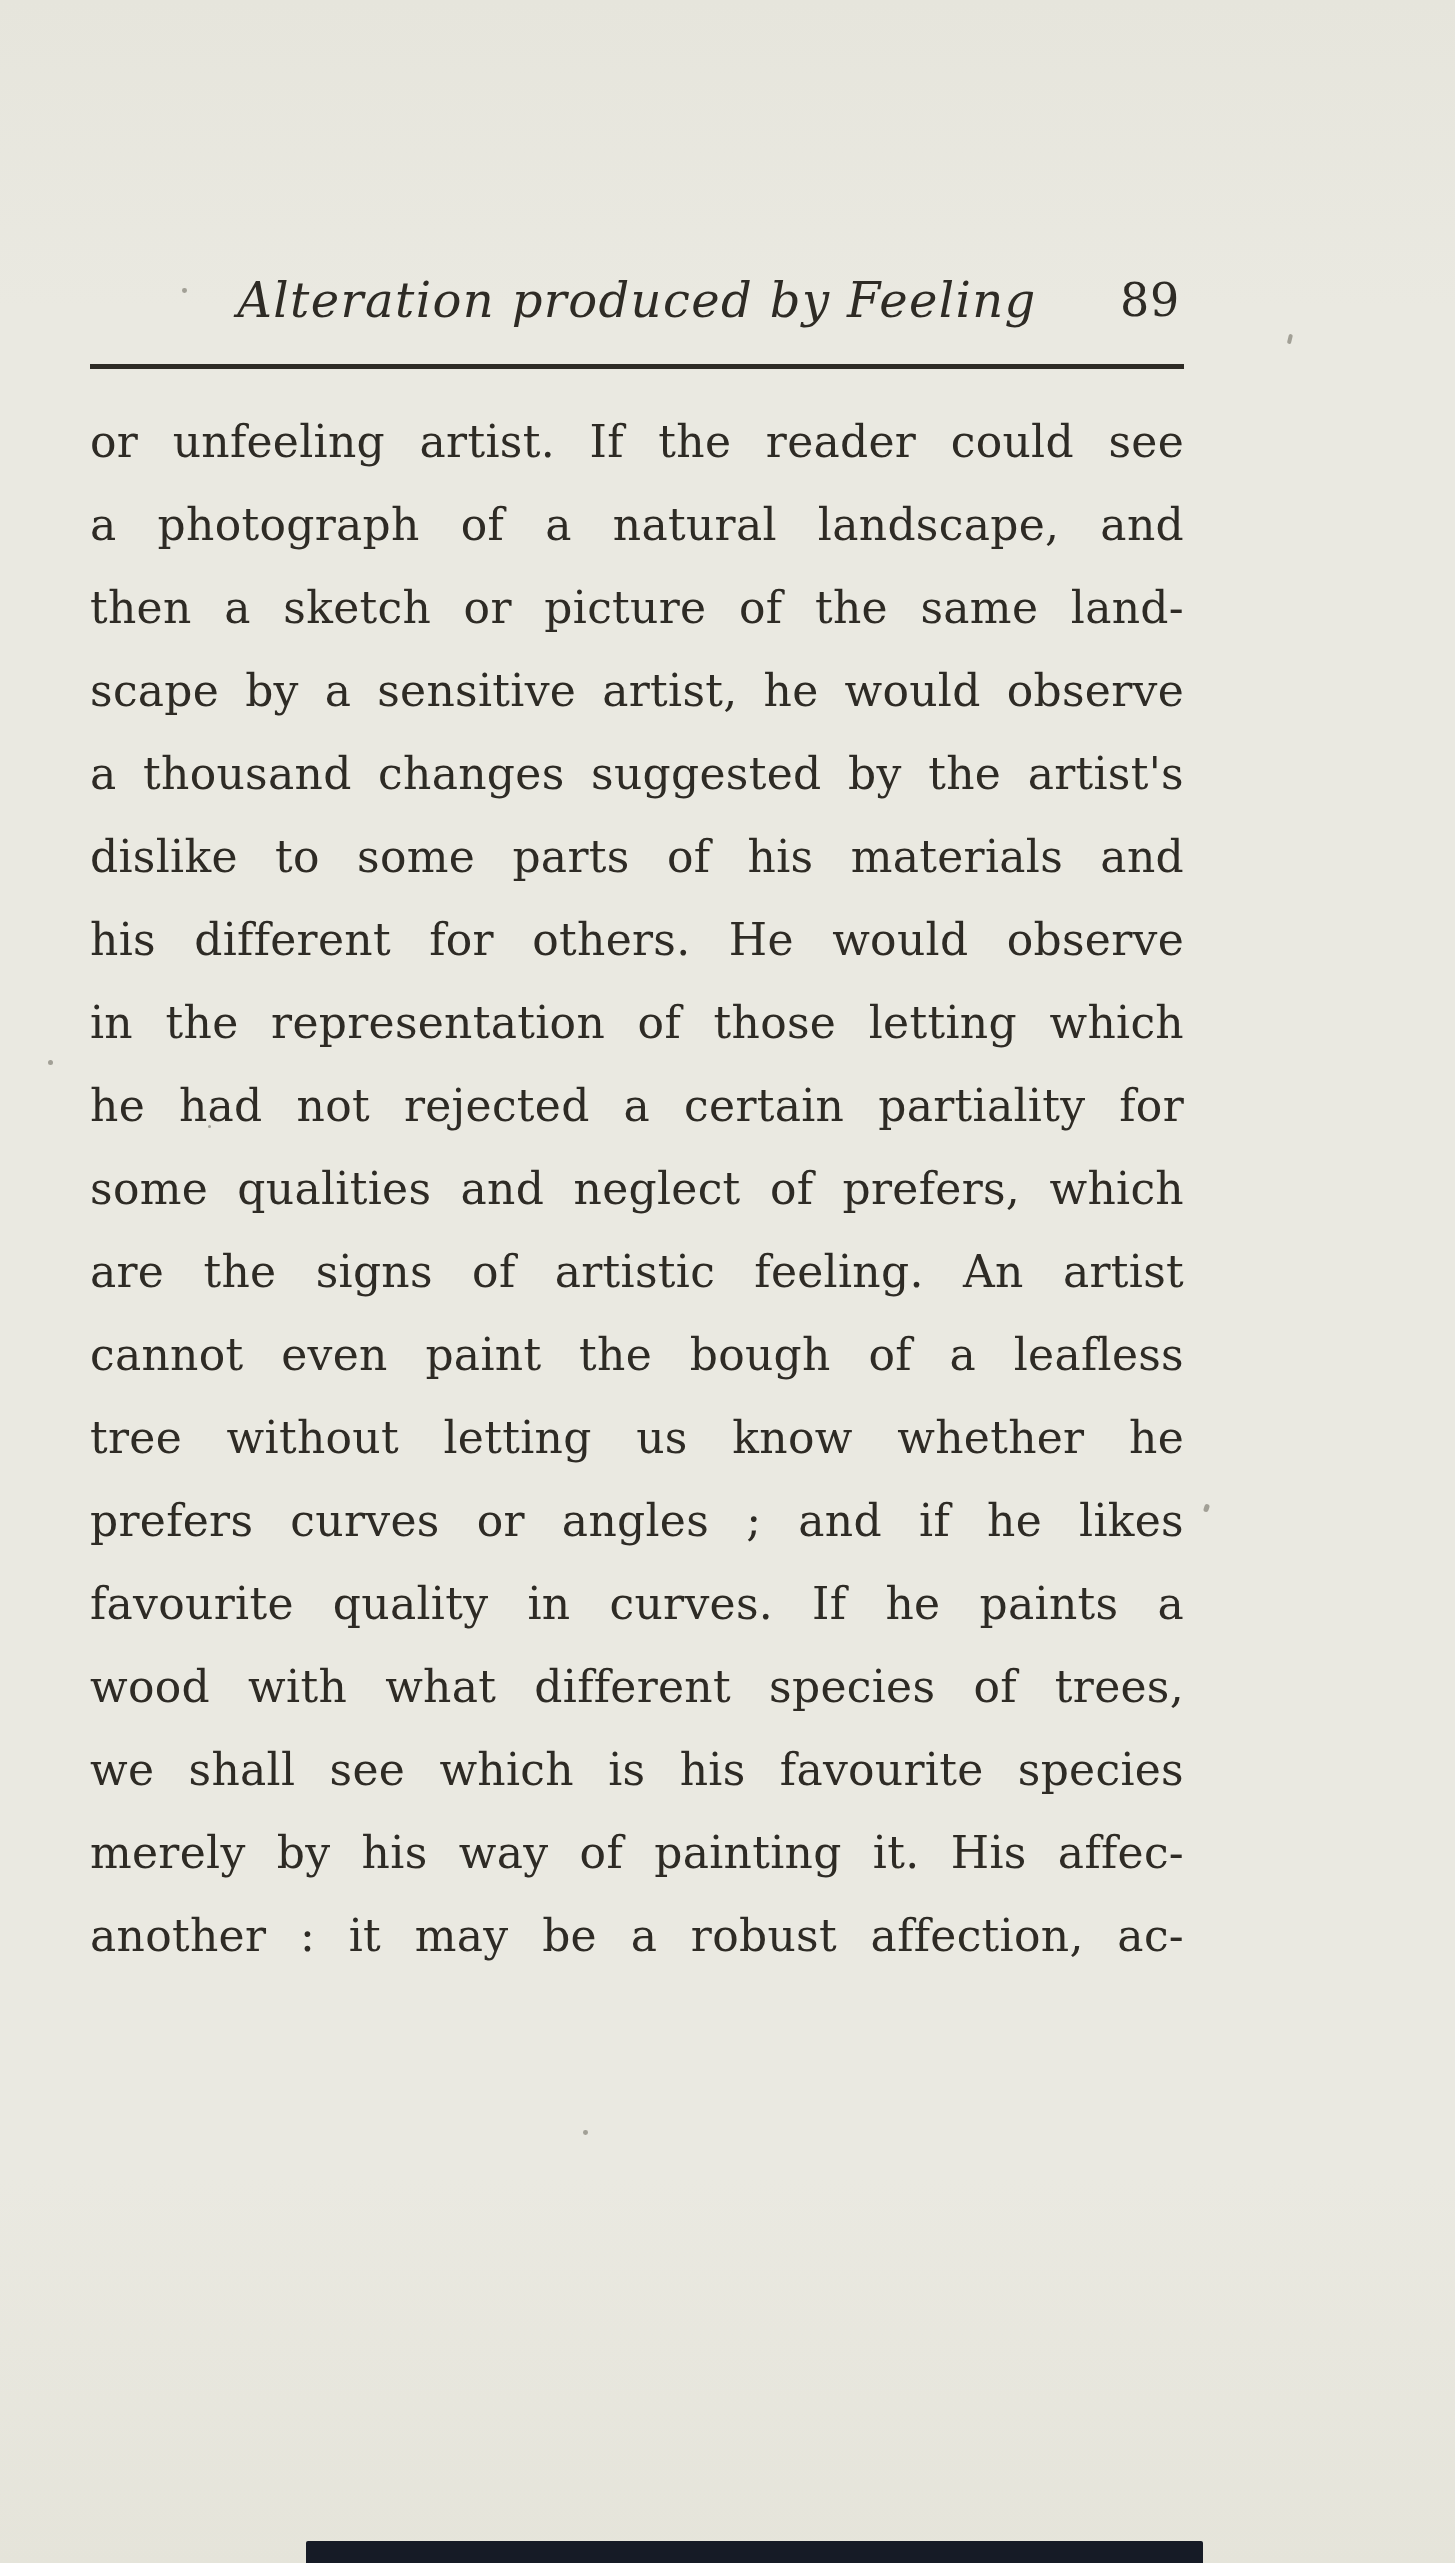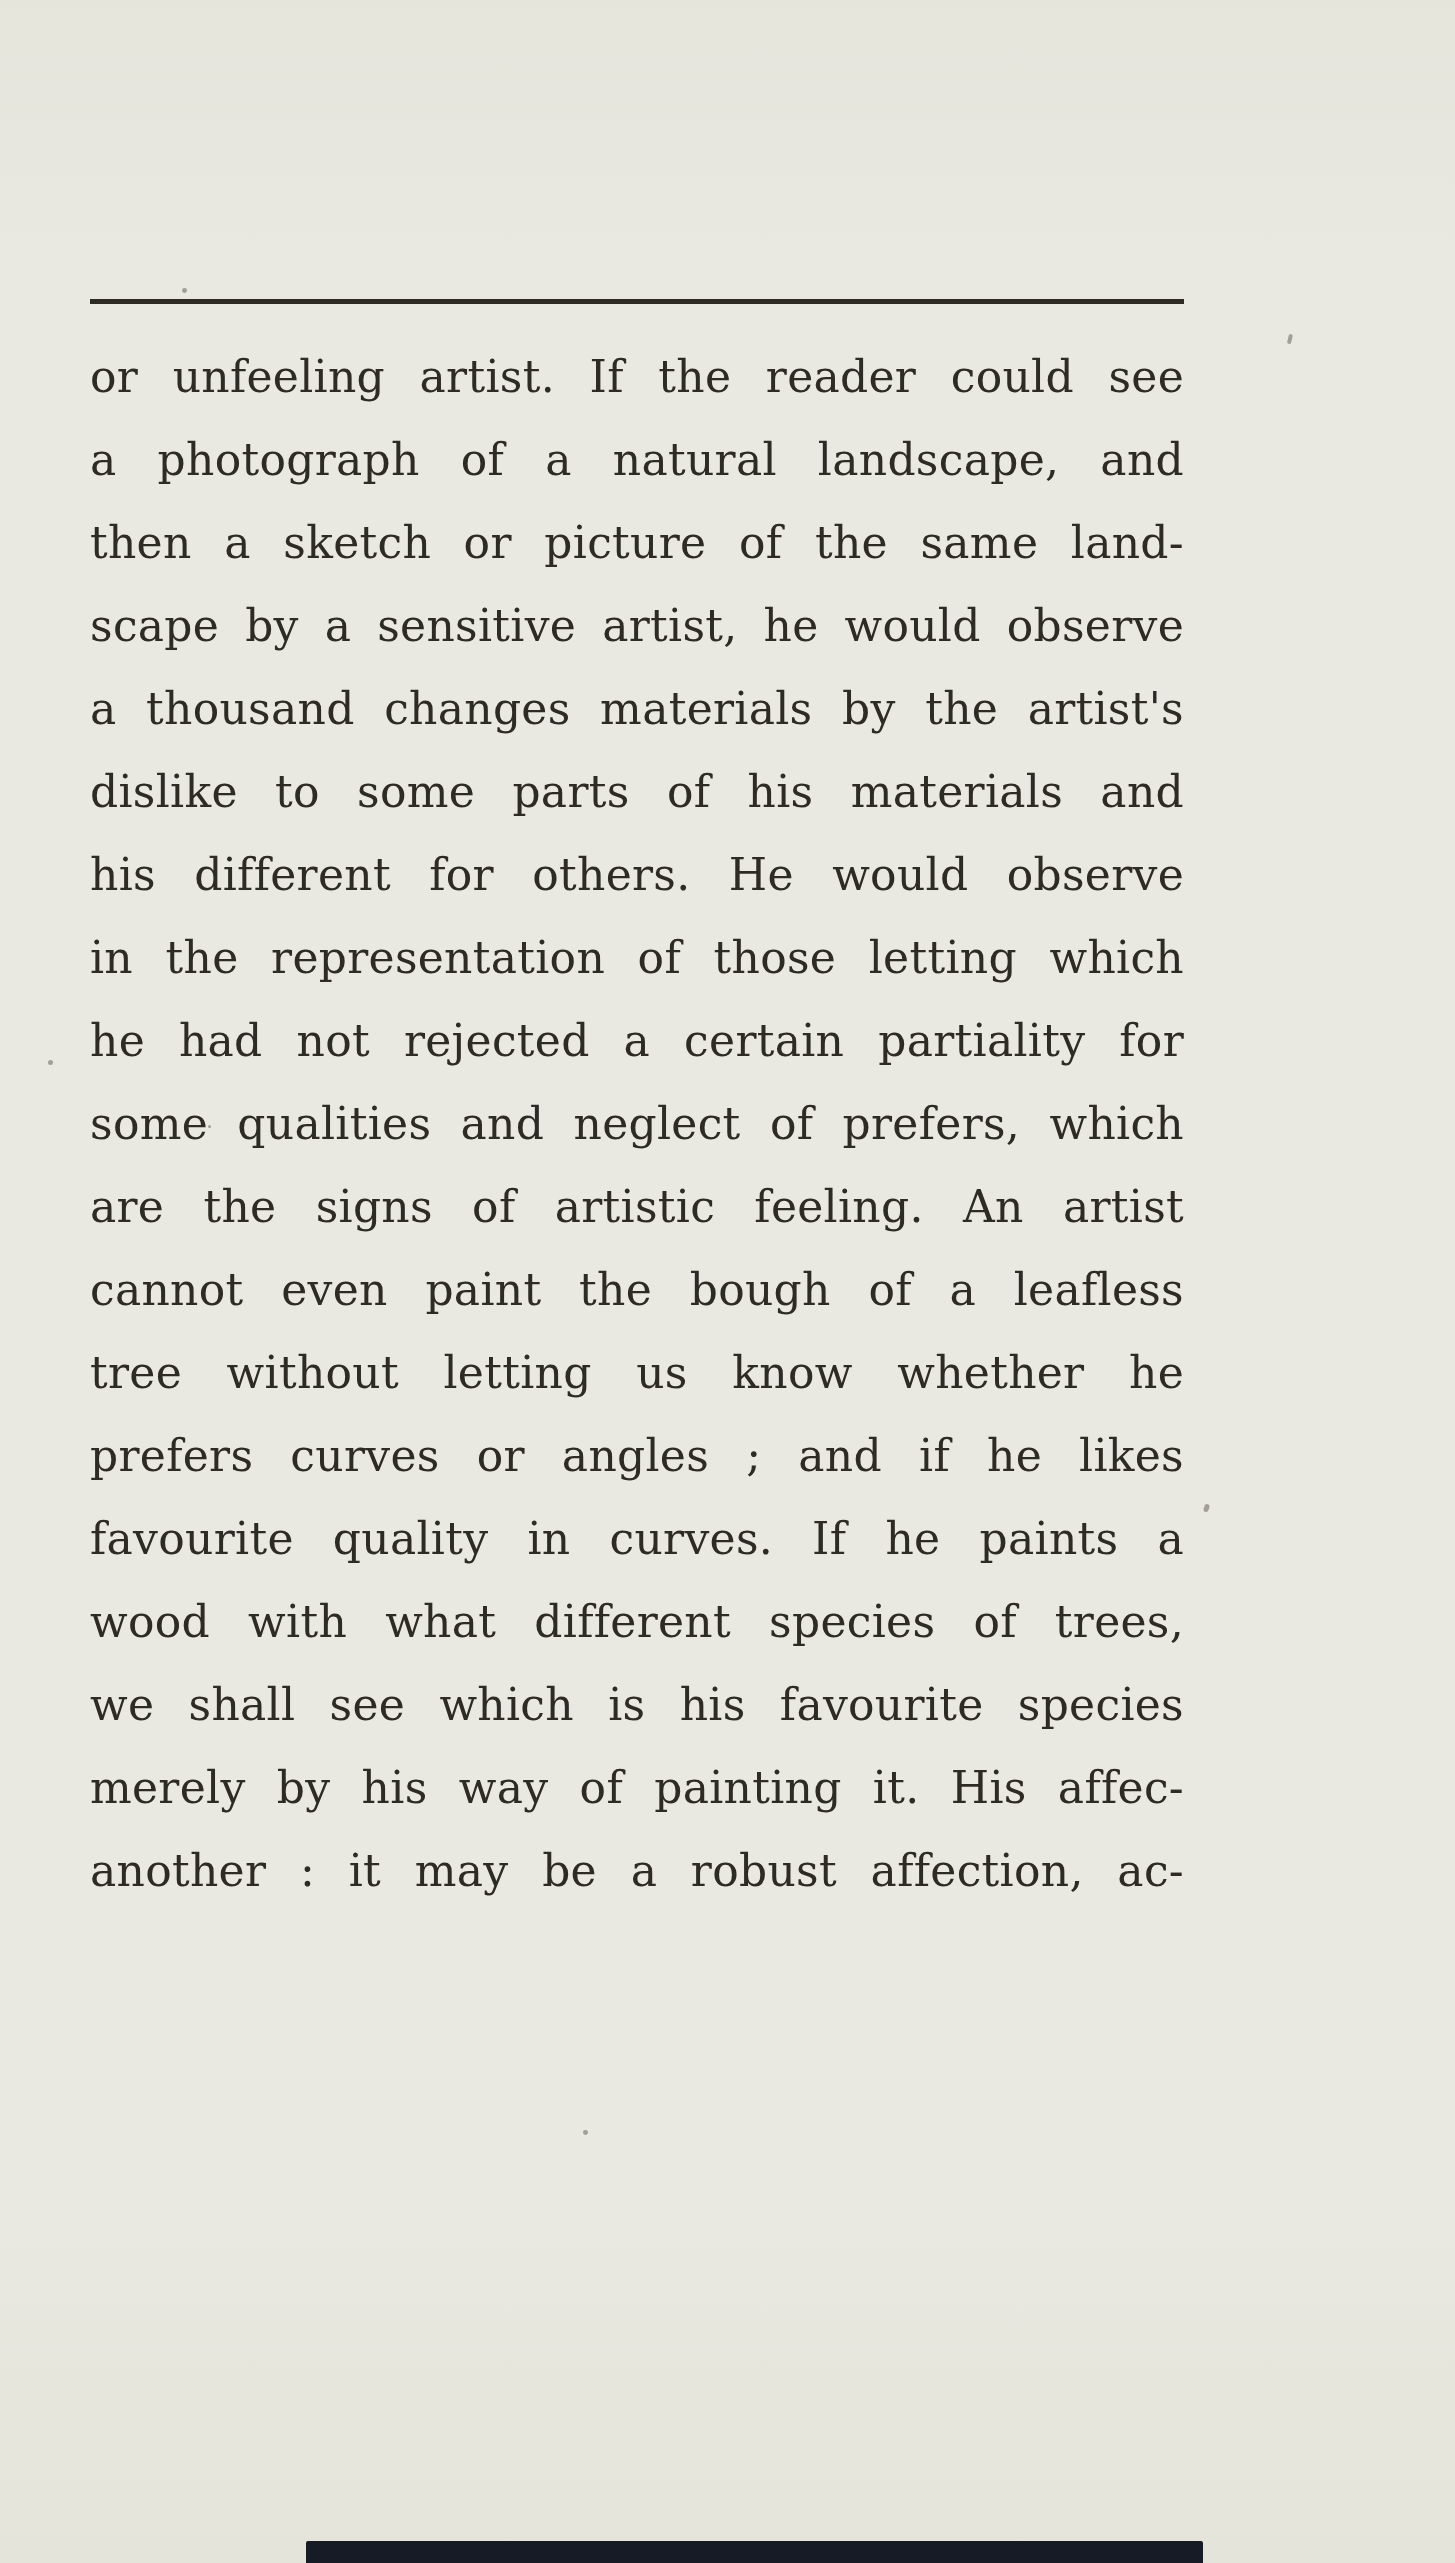--- a/index.html
+++ b/index.html
@@ -86,29 +86,33 @@
   .speck.s5{left:583px;top:2130px;width:4.8px;height:4.8px;}
   .speck.s6{left:208px;top:1125px;width:3.4px;height:3.4px;}
 </style>
 </head>
 <body>
 
 <div class="page">
 
   <div class="column">
 
+    <div class="running-head">
+      <span class="title">Alteration produced by Feeling</span>
+      <span class="folio">89</span>
+    </div>
 
     <div class="rule"></div>
 
     <div class="body-text">
         <div class="line">or unfeeling artist.  If the reader could see</div>
         <div class="line">a photograph of a natural landscape, and</div>
         <div class="line">then a sketch or picture of the same land-</div>
         <div class="line">scape by a sensitive artist, he would observe</div>
-        <div class="line">a thousand changes materials by the artist's</div>
+        <div class="line">a thousand changes suggested by the artist's</div>
         <div class="line">dislike to some parts of his materials and</div>
         <div class="line">his different for others.  He would observe</div>
         <div class="line">in the representation of those letting which</div>
         <div class="line">he had not rejected a certain partiality for</div>
         <div class="line">some qualities and neglect of prefers, which</div>
         <div class="line">are the signs of artistic feeling.  An artist</div>
         <div class="line">cannot even paint the bough of a leafless</div>
         <div class="line">tree without letting us know whether he</div>
         <div class="line">prefers curves or angles ; and if he likes</div>
         <div class="line">favourite quality in curves.  If he paints a</div>

